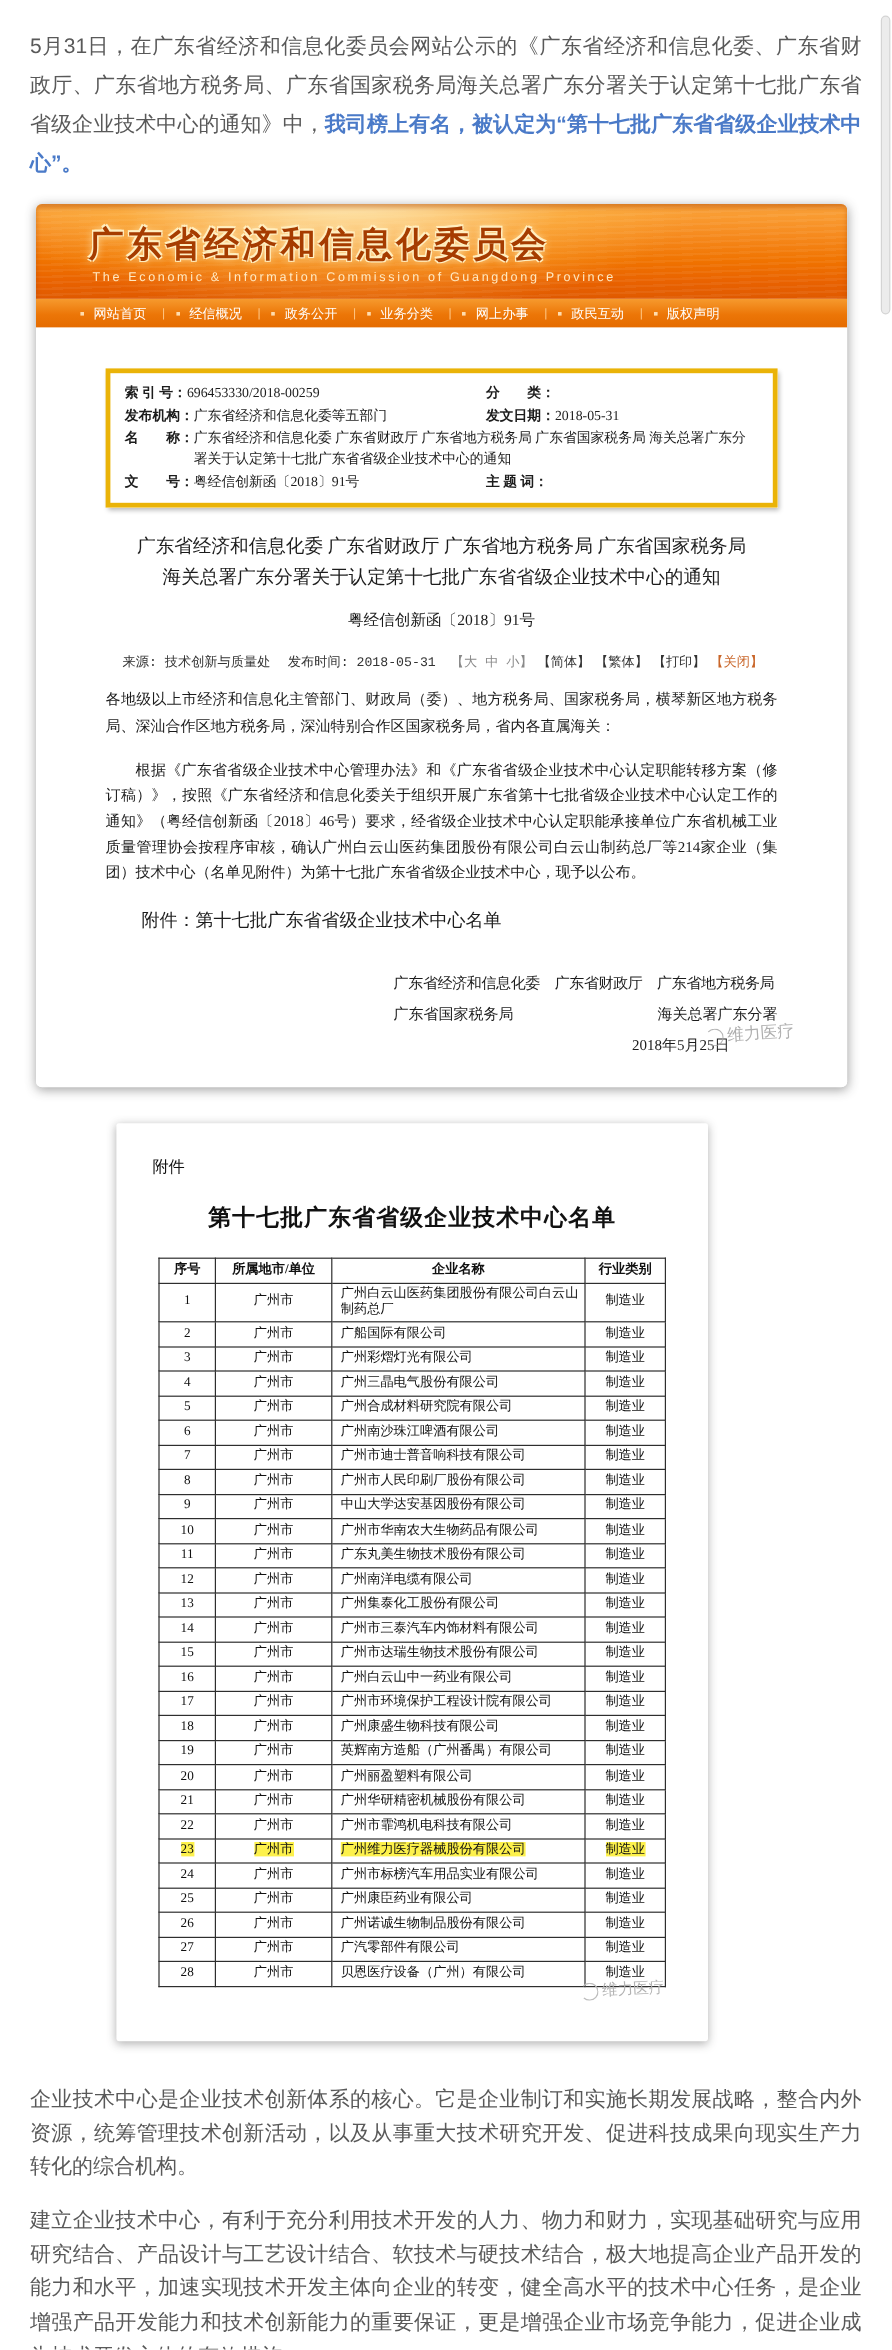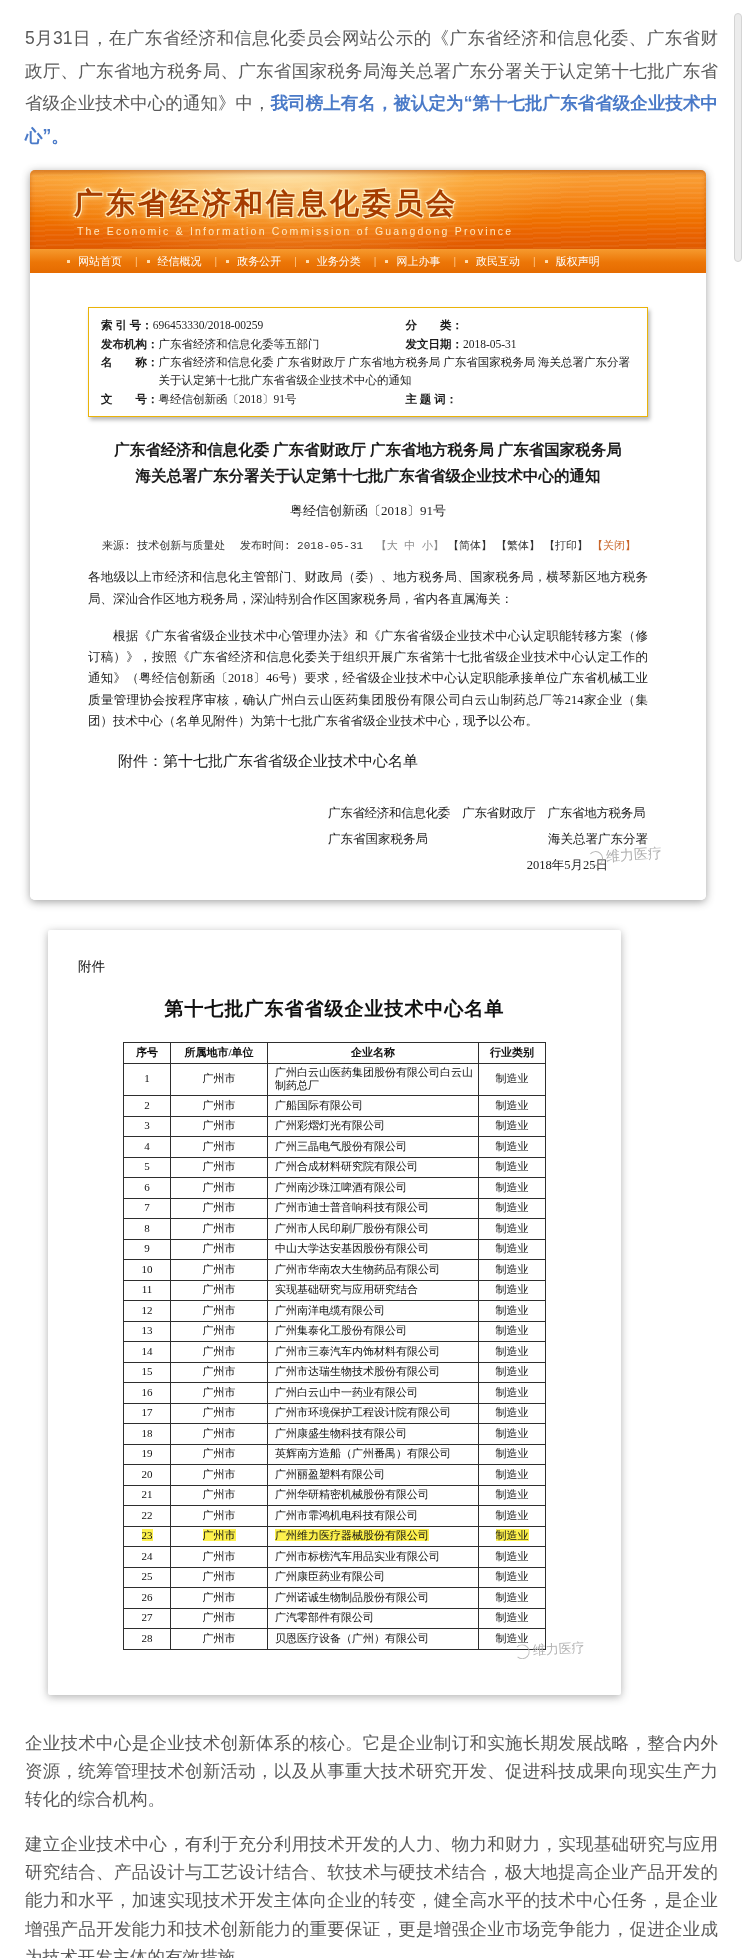--- a/index.html
+++ b/index.html
@@ -34,27 +34,27 @@
   .navbar{height:24px;display:flex;align-items:center;list-style:none;margin:0;
     padding:0 0 0 28px;background:linear-gradient(180deg,#f69a2e 0%,#ec7607 55%,#e56b00 100%);
     font-size:11px;color:#fff;}
   .nav-item{display:flex;align-items:center;cursor:pointer;white-space:nowrap;}
   .nav-item::before{content:"";width:3px;height:3px;background:#ffdcae;margin:0 8px 0 9px;}
   .nav-item::after{content:"|";color:#ffc887;margin-left:13px;font-size:10px;}
   .nav-item:last-child::after{content:"";margin:0;}
 
   .doc-body{padding:34px 58px 26px;font-family:"Liberation Serif","DejaVu Serif",serif;
     color:#1c1c1c;background:#fff;}
-  .info-box{border:1px solid #eab308;box-shadow:2px 3px 4px rgba(0,0,0,.28);
+  .info-box{border:4px solid #eab308;box-shadow:2px 3px 4px rgba(0,0,0,.28);
     padding:8px 12px;font-size:11.5px;line-height:1.6;}
   .ib-grid{display:grid;grid-template-columns:57% 43%;}
   .ib-cell{display:flex;align-items:flex-start;}
   .ib-cell b{white-space:nowrap;font-weight:700;}
   .ib-cell.full{grid-column:1/3;}
-  .doc-title{margin-top:20px;text-align:center;font-weight:700;font-size:15.5px;line-height:1.65;}
+  .doc-title{margin-top:20px;text-align:center;font-weight:400;font-size:15.5px;line-height:1.65;}
   .doc-number{margin-top:14px;text-align:center;font-size:13px;}
   .meta-line{margin-top:18px;text-align:center;font-size:11px;color:#333;font-family:Liberation Mono, monospace;}
   .meta-line .seg{margin:0 4px;}
   .tools{display:inline;}
   .tool{color:#333;text-decoration:none;margin:0 2px;cursor:pointer;}
   .tool:first-child{color:#8a8a8a;}
   .tool:last-child{color:#c9662a;}
   .doc-para{margin:16px 0 0;font-size:12.5px;line-height:1.7;text-align:justify;text-indent:2em;}
   .doc-para.no-indent{text-indent:0;margin-top:14px;}
   .doc-attach{margin:20px 0 0;font-size:15px;text-indent:2em;}
@@ -62,21 +62,21 @@
   .sign-l1{white-space:nowrap;letter-spacing:-.3px;}
   .sign-l2{display:flex;justify-content:space-between;margin-top:9px;}
   .sign-date-row{text-align:right;margin-top:9px;padding-right:40px;position:relative;}
   .watermark{position:absolute;right:-14px;top:-10px;color:#9a9a9a;opacity:.8;
     font-size:14px;display:flex;align-items:center;gap:3px;
     font-family:"Liberation Sans","DejaVu Sans",sans-serif;transform:rotate(-4deg);}
   .wm-circle{display:inline-block;width:13px;height:13px;border:1.5px solid #a5a5a5;
     border-radius:50%;border-left-color:transparent;}
 
   
-  .card2{width:573px;margin:30px 0 0 48px;padding:16px 0 24px;background:#fff;
+  .card2{width:493px;margin:30px 0 0 97px;padding:16px 0 24px;background:#fff;
     box-shadow:0 2px 8px rgba(60,60,60,.4);border-radius:2px;
     font-family:"Liberation Serif","DejaVu Serif",serif;color:#111;}
   .attach-label{margin:12px 0 0 30px;font-size:13.5px;}
   .attach-title{margin-top:20px;text-align:center;font-size:19px;font-weight:700;letter-spacing:1px;}
   .attach-table{border-collapse:collapse;margin:20px auto 0;font-size:11px;color:#111;}
   .attach-table th,.attach-table td{border:1px solid #2e2e2e;padding:2px 3px;
     text-align:center;height:15.5px;line-height:1.25;}
   .attach-table th{font-weight:700;}
   .attach-table .c-no{width:40px;}
   .attach-table .c-region{width:90px;}
@@ -266,21 +266,21 @@
       </tr>
         <tr>
         <td class="c-no"><span>10</span></td>
         <td class="c-region"><span>广州市</span></td>
         <td class="c-company"><span>广州市华南农大生物药品有限公司</span></td>
         <td class="c-industry"><span>制造业</span></td>
       </tr>
         <tr>
         <td class="c-no"><span>11</span></td>
         <td class="c-region"><span>广州市</span></td>
-        <td class="c-company"><span>实现基础研究与应用研究结合</span></td>
+        <td class="c-company"><span>广东丸美生物技术股份有限公司</span></td>
         <td class="c-industry"><span>制造业</span></td>
       </tr>
         <tr>
         <td class="c-no"><span>12</span></td>
         <td class="c-region"><span>广州市</span></td>
         <td class="c-company"><span>广州南洋电缆有限公司</span></td>
         <td class="c-industry"><span>制造业</span></td>
       </tr>
         <tr>
         <td class="c-no"><span>13</span></td>

